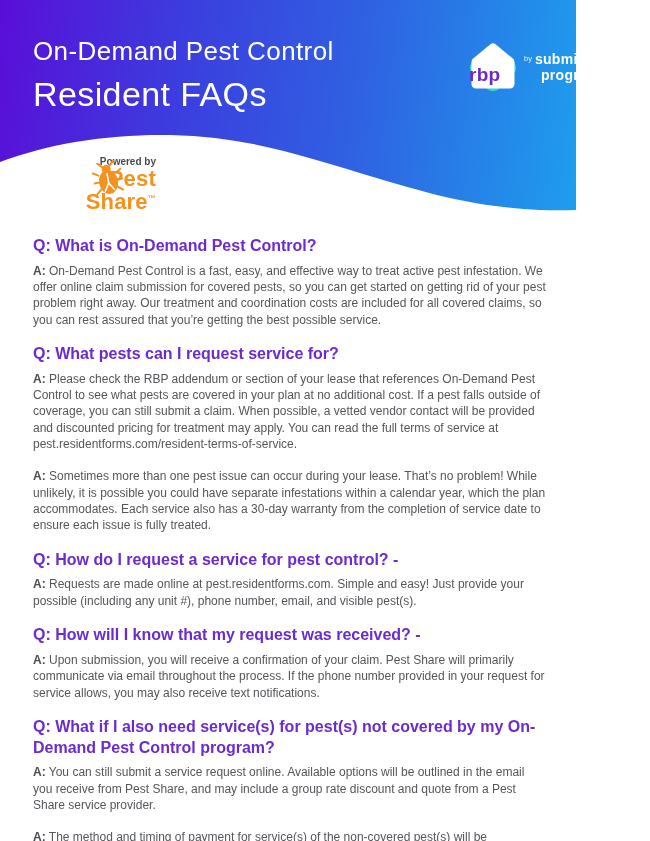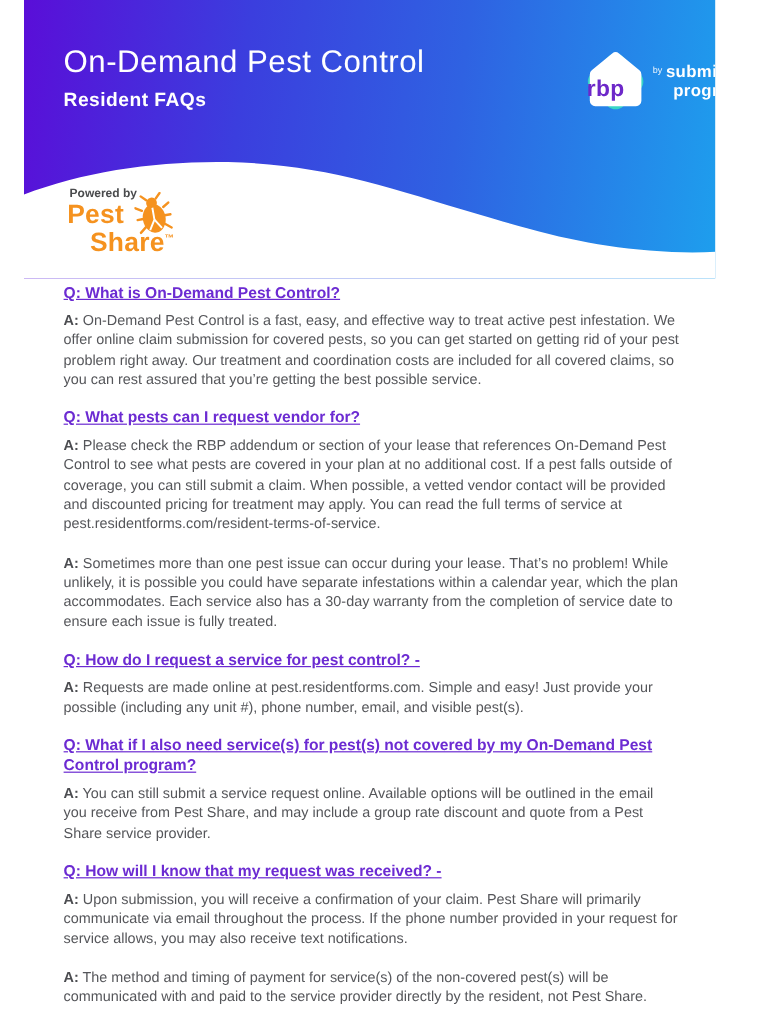--- a/index.html
+++ b/index.html
@@ -1,53 +1,53 @@
 <!DOCTYPE html>
 <html><head>
 <meta charset="utf-8">
 <style>
   html,body{margin:0;padding:0;background:#ffffff;}
   body{font-family:"Liberation Sans","DejaVu Sans",sans-serif;}
-  .page{position:relative;width:576px;height:841px;background:#ffffff;overflow:hidden;margin-left:20px;}
+  .page{position:relative;width:576px;height:841px;background:#ffffff;overflow:hidden;}
 
   
   .header{position:relative;width:650px;height:232px;
           background:linear-gradient(97deg,#5a0ed8 0%,#3b3ede 28%,#2f62e2 55%,#18b2f1 100%);}
   .title-block{position:absolute;left:33px;top:36px;color:#ffffff;}
   .title-line1{font-size:26px;font-weight:400;letter-spacing:.4px;line-height:1.2;}
-  .title-line2{font-size:16px;font-weight:700;letter-spacing:.4px;line-height:1.2;margin-top:7px;}
+  .title-line2{font-size:34px;font-weight:400;letter-spacing:.4px;line-height:1.2;margin-top:7px;}
 
   
   .rbp-logo{position:absolute;left:469px;top:40px;width:48px;height:54px;}
   .rbp-diamond{position:absolute;left:5px;top:9px;width:38px;height:38px;border-radius:9px;
                background:#38d5c6;transform:rotate(45deg);}
   .rbp-house{position:absolute;left:0;top:0;}
   .rbp-text{position:absolute;left:0;top:24px;width:48px;text-align:left;
             color:#6d28c9;font-size:19px;font-weight:700;letter-spacing:.3px;}
   .brand-text{position:absolute;left:524px;top:52px;color:#ffffff;line-height:1;text-align:right;}
   .brand-row{display:flex;align-items:flex-start;}
   .brand-by{font-size:7.5px;font-weight:400;margin:3px 3px 0 0;opacity:.9;}
   .brand-l1{font-size:14px;font-weight:700;letter-spacing:.3px;}
   .brand-l2{font-size:14px;font-weight:700;letter-spacing:.3px;margin:2px 0 0 17px;}
 
   
   .wave{position:absolute;left:0;top:127px;width:650px;height:105px;display:block;}
 
   
-  .pestshare{position:absolute;left:36px;top:156px;width:120px;}
+  .pestshare{position:absolute;left:36px;top:156px;width:120px;text-align:right;}
   .powered-by{font-size:10px;font-weight:600;color:#4a4b4d;margin:0 0 1px 2px;}
   .ps-word1{font-size:22px;font-weight:800;color:#f5921f;line-height:1;letter-spacing:.2px;}
   .ps-word2{font-size:22px;font-weight:800;color:#f5921f;line-height:1;letter-spacing:.2px;margin:1px 0 0 19px;}
   .ps-tm{font-size:8px;vertical-align:8px;font-weight:700;}
   .ps-bug{position:absolute;left:57px;top:5px;transform:rotate(-10deg);}
 
   
   .content{padding:4px 30px 0 33px;}
   .faq-item{margin-bottom:16px;}
-  .q{margin:0 0 6px 0;font-size:13px;font-weight:700;color:#6c2bd2;line-height:1.3;text-decoration:underline;}
+  .q{margin:0 0 6px 0;font-size:16px;font-weight:700;color:#6c2bd2;line-height:1.3;}
   .a{margin:0;font-size:12px;color:#55565a;line-height:1.36;}
   .a b{font-weight:700;color:#4c4d51;}
 </style>
 </head>
 <body>
 
 <div class="page">
 
   <div class="header">
 
@@ -100,41 +100,41 @@
   </div>
 
   <div class="content">
 
     <div class="faq-item">
       <h3 class="q">Q: What is On-Demand Pest Control?</h3>
       <p class="a"><b>A:</b> <span>On-Demand Pest Control is a fast, easy, and effective way to treat active pest infestation. We offer online claim submission for covered pests, so you can get started on getting rid of your pest problem right away. Our treatment and coordination costs are included for all covered claims, so you can rest assured that you’re getting the best possible service.</span></p>
     </div>
 
     <div class="faq-item">
-      <h3 class="q">Q: What pests can I request vendor for?</h3>
+      <h3 class="q">Q: What pests can I request service for?</h3>
       <p class="a"><b>A:</b> <span>Please check the RBP addendum or section of your lease that references On-Demand Pest Control to see what pests are covered in your plan at no additional cost. If a pest falls outside of coverage, you can still submit a claim. When possible, a vetted vendor contact will be provided and discounted pricing for treatment may apply. You can read the full terms of service at pest.residentforms.com/resident-terms-of-service.</span></p>
     </div>
 
     <div class="faq-item">
       <p class="a"><b>A:</b> <span>Sometimes more than one pest issue can occur during your lease. That’s no problem! While unlikely, it is possible you could have separate infestations within a calendar year, which the plan accommodates. Each service also has a 30-day warranty from the completion of service date to ensure each issue is fully treated.</span></p>
     </div>
 
     <div class="faq-item">
       <h3 class="q">Q: How do I request a service for pest control? -</h3>
       <p class="a"><b>A:</b> <span>Requests are made online at pest.residentforms.com. Simple and easy! Just provide your possible (including any unit #), phone number, email, and visible pest(s).</span></p>
     </div>
 
     <div class="faq-item">
-      <h3 class="q">Q: What if I also need service(s) for pest(s) not covered by my On-Demand Pest Control program?</h3>
-      <p class="a"><b>A:</b> <span>You can still submit a service request online. Available options will be outlined in the email you receive from Pest Share, and may include a group rate discount and quote from a Pest Share service provider.</span></p>
+      <h3 class="q">Q: How will I know that my request was received? -</h3>
+      <p class="a"><b>A:</b> <span>Upon submission, you will receive a confirmation of your claim. Pest Share will primarily communicate via email throughout the process. If the phone number provided in your request for service allows, you may also receive text notifications.</span></p>
     </div>
 
     <div class="faq-item">
-      <h3 class="q">Q: How will I know that my request was received? -</h3>
-      <p class="a"><b>A:</b> <span>Upon submission, you will receive a confirmation of your claim. Pest Share will primarily communicate via email throughout the process. If the phone number provided in your request for service allows, you may also receive text notifications.</span></p>
+      <h3 class="q">Q: What if I also need service(s) for pest(s) not covered by my On-Demand Pest Control program?</h3>
+      <p class="a"><b>A:</b> <span>You can still submit a service request online. Available options will be outlined in the email you receive from Pest Share, and may include a group rate discount and quote from a Pest Share service provider.</span></p>
     </div>
 
     <div class="faq-item">
       <p class="a"><b>A:</b> <span>The method and timing of payment for service(s) of the non-covered pest(s) will be communicated with and paid to the service provider directly by the resident, not Pest Share.</span></p>
     </div>
 
     <div class="faq-item">
       <h3 class="q">Q: What happens if I receive a bill after the service?</h3>
 
     </div>

